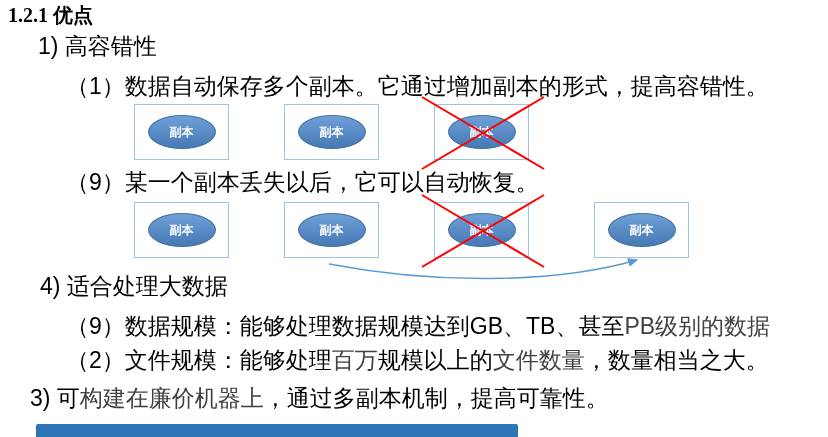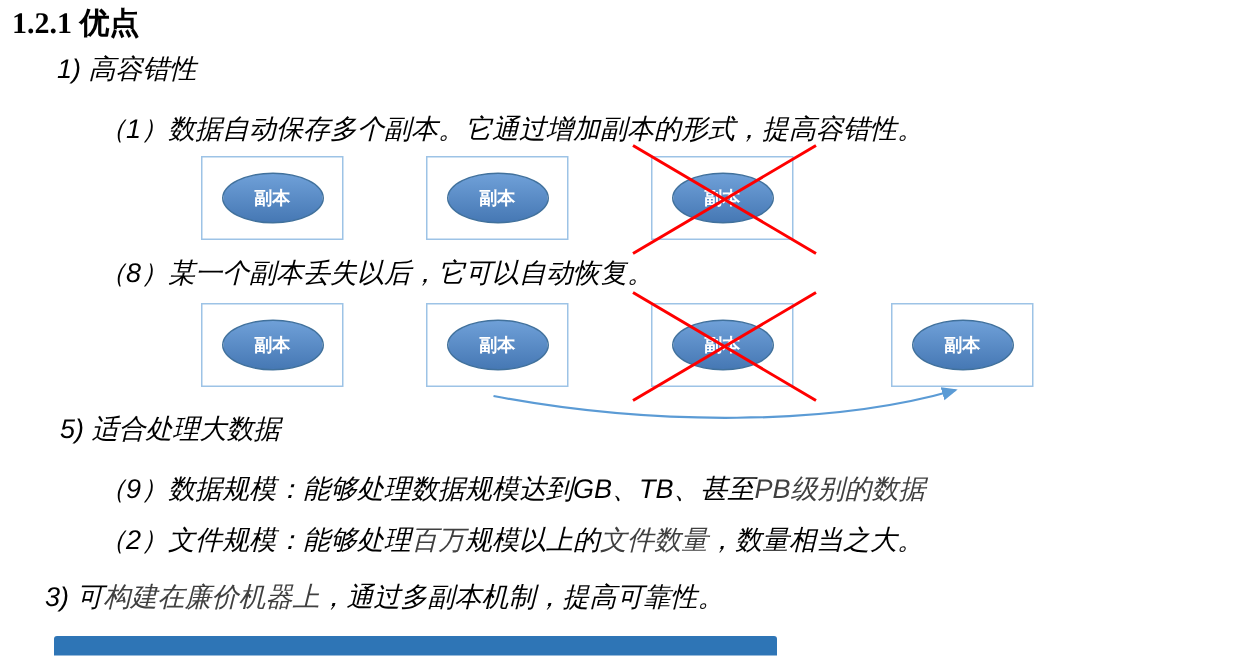--- a/index.html
+++ b/index.html
@@ -5,21 +5,21 @@
   html,body{margin:0;padding:0;}
   body{
     width:828px;height:437px;position:relative;background:#ffffff;overflow:hidden;
     font-family:"Liberation Sans", sans-serif;color:#000;
   }
   .page{position:absolute;inset:0;}
   .title{
     position:absolute;left:8px;top:2px;margin:0;
     font-family:"Liberation Serif", serif;font-weight:bold;font-size:20px;color:#000;
   }
-  .line{position:absolute;white-space:nowrap;font-size:18px;line-height:24px;color:#000;font-style:italic;}
+  .line{position:absolute;white-space:nowrap;font-size:23px;line-height:24px;color:#000;}
   .red{color:#404040;}
   .l-item1{left:38px;top:34px;}
   .l-i1s1{left:66px;top:74px;}
   .l-i1s2{left:66px;top:170px;}
   .l-item2{left:40px;top:274px;}
   .l-i2s1{left:66px;top:314px;}
   .l-i2s2{left:66px;top:348px;}
   .l-item3{left:30px;top:386px;}
 
   .diagram{position:absolute;}
@@ -74,21 +74,21 @@
       <div class="ellipse">
         <span>副本</span>
       </div>
       <svg class="cross" viewBox="0 0 130 80">
         <line x1="4" y1="4" x2="126" y2="76"></line>
         <line x1="126" y1="4" x2="4" y2="76"></line>
       </svg>
     </div>
   </div>
 
-  <div class="line l-i1s2">（8）某一个副本丢失以后，它可以自动恢复。</div>
+  <div class="line l-i1s2">（9）某一个副本丢失以后，它可以自动恢复。</div>
 
   <div class="diagram d2">
     <div class="rbox" style="left:0px">
       <div class="ellipse">
         <span>副本</span>
       </div>
     </div>
     <div class="rbox" style="left:150px">
       <div class="ellipse">
         <span>副本</span>
@@ -111,21 +111,21 @@
     <svg class="recover-arrow" viewBox="0 0 330 30">
       <defs>
         <marker id="ah" markerWidth="8" markerHeight="8" refX="6" refY="3" orient="auto">
           <path d="M0,0 L7,3 L0,6 z" fill="#5B9BD5"></path>
         </marker>
       </defs>
       <path d="M5,8 C110,28 230,28 313,4" fill="none" stroke="#5B9BD5" stroke-width="1.5" marker-end="url(#ah)"></path>
     </svg>
   </div>
 
-  <div class="line l-item2">5) 适合处理大数据</div>
+  <div class="line l-item2">4) 适合处理大数据</div>
 
   <div class="line l-i2s1">
     <span>（9）数据规模：能够处理数据规模达到GB、TB、甚至</span><span class="red">PB级别的数据</span>
   </div>
 
   <div class="line l-i2s2">
     <span>（2）文件规模：能够处理</span><span class="red">百万</span><span>规模以上的</span><span class="red">文件数量</span><span>，数量相当之大。</span>
   </div>
 
   <div class="line l-item3">

